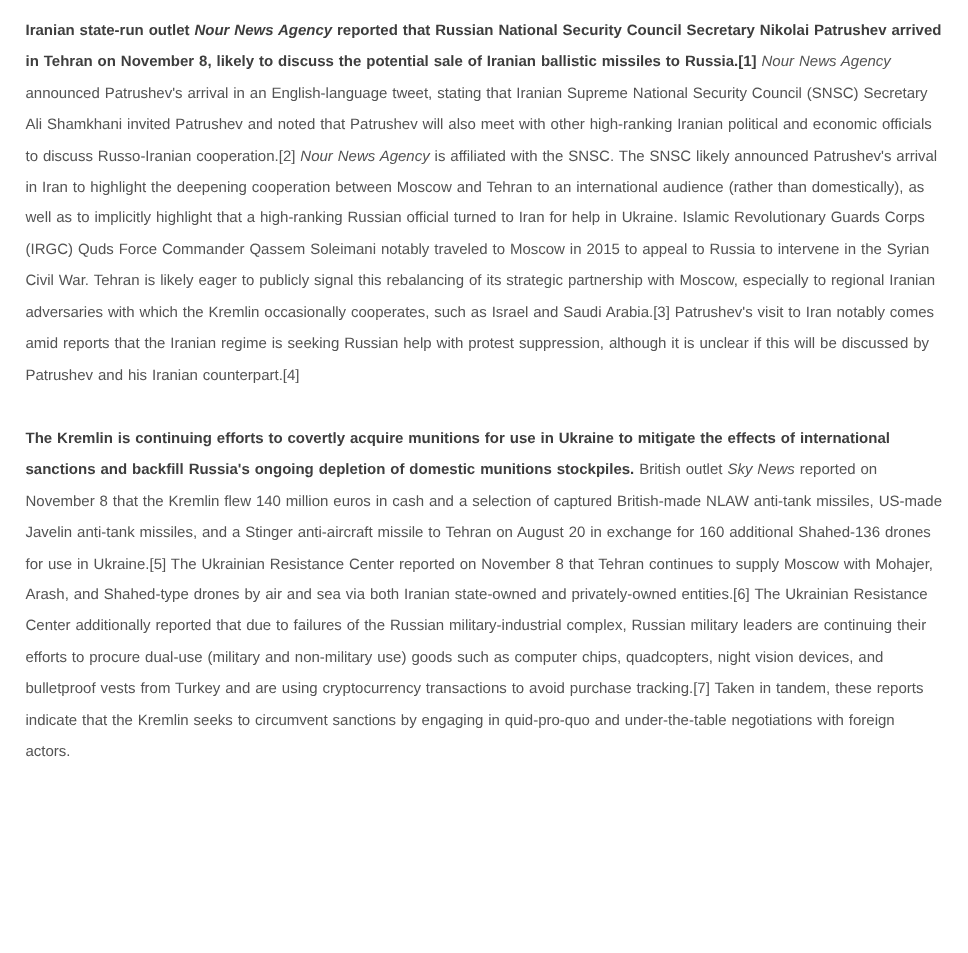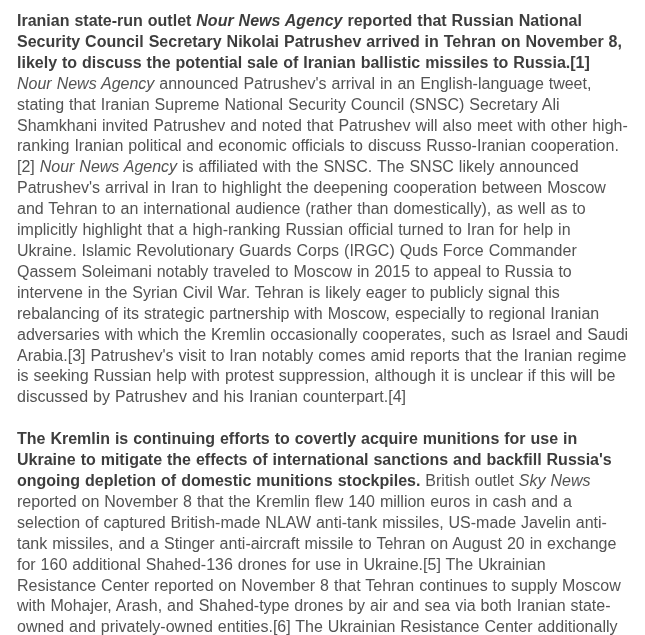--- a/index.html
+++ b/index.html
@@ -10,21 +10,21 @@
     overflow: hidden;
   }
   body {
     font-family: "Liberation Sans", "DejaVu Sans", sans-serif;
   }
   .article {
     padding: 11px 16px 0 17px;
     width: 645px;
   }
   .para {
-    font-size: 16px;
+    font-size: 10px;
     line-height: 20.9px;
     color: #535353;
     text-align: left;
     margin: 0 0 21px 0;
     word-spacing: 0.5px;
   }
   .seg-bold {
     font-weight: bold;
     color: #3e3e3e;
   }

